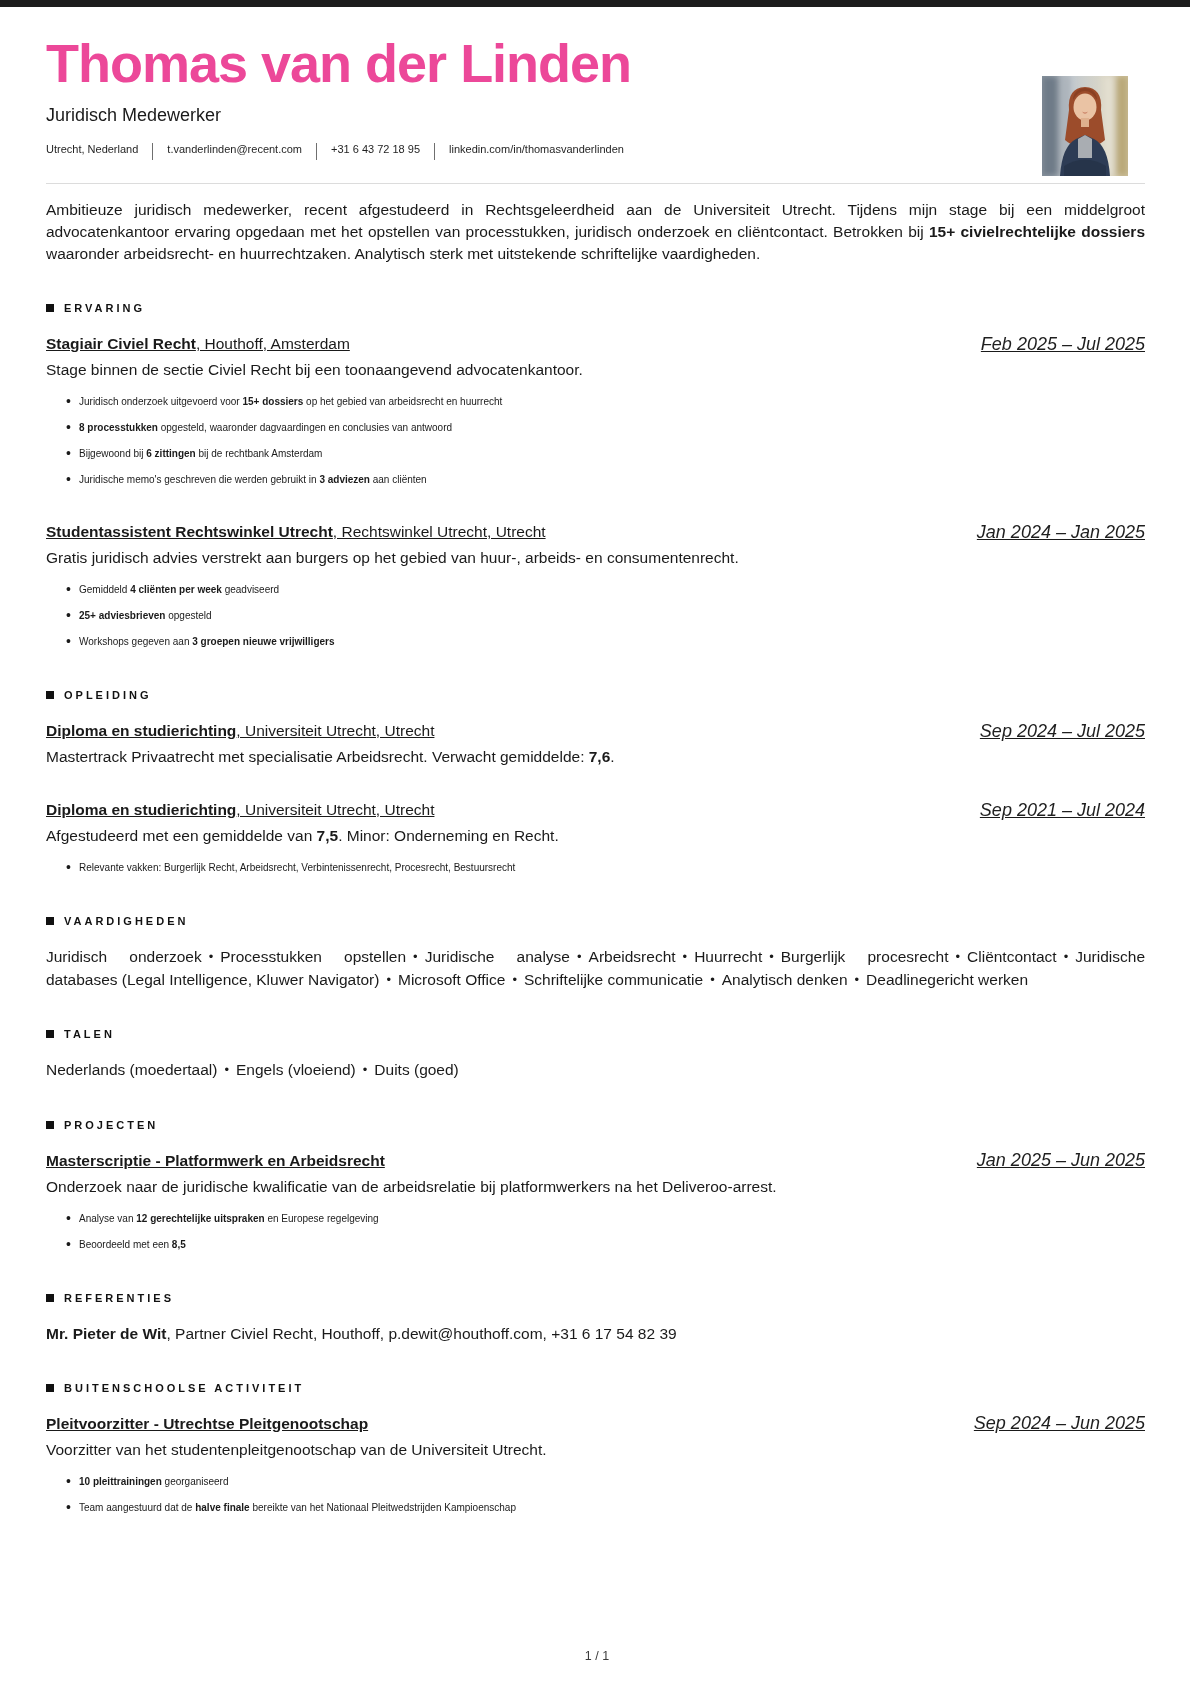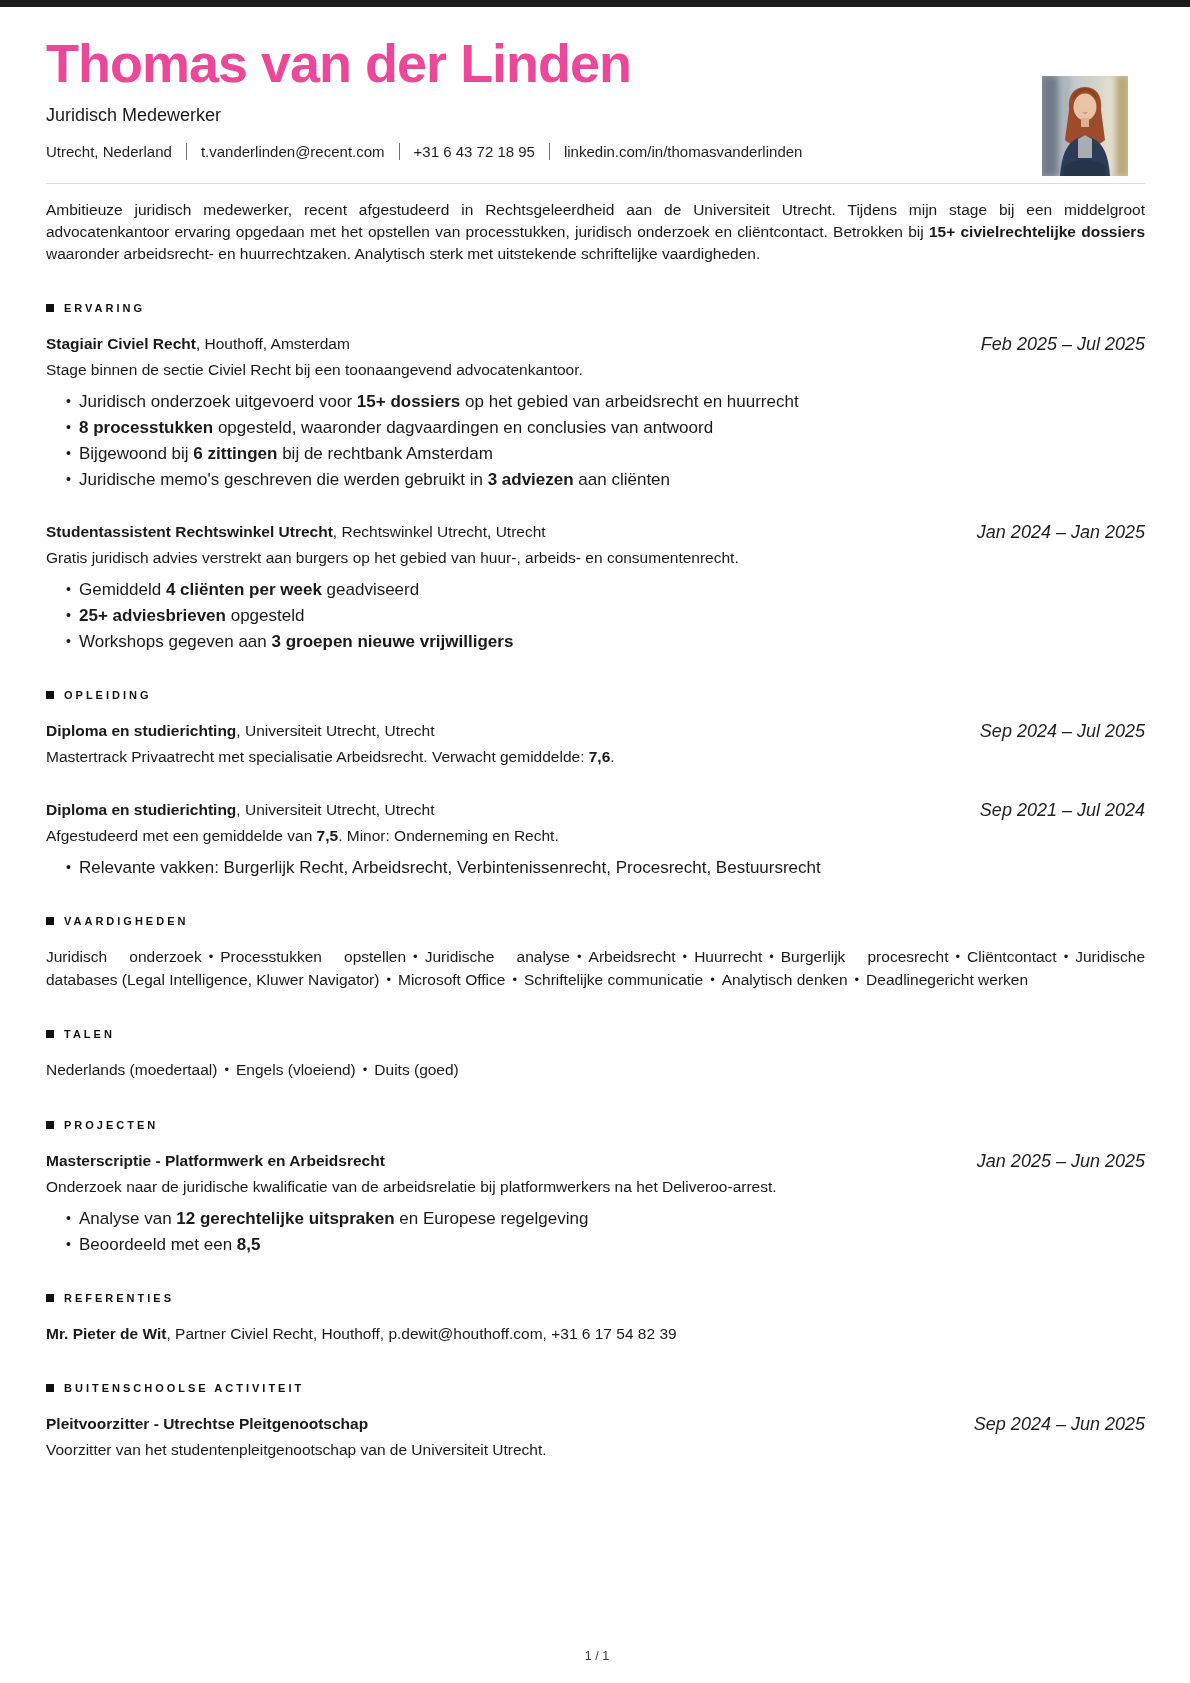--- a/index.html
+++ b/index.html
@@ -8,38 +8,38 @@
     background:#ffffff;color:#1a1a1a;
     font-family:"Liberation Sans",sans-serif;
     -webkit-font-smoothing:antialiased;
   }
   .topbar{height:7px;background:#1c1c1c;}
   .page{padding:0 45px 0 46px;position:relative;}
   .photo{position:absolute;top:42px;left:1042px;width:86px;height:100px;overflow:hidden;}
   .photo svg{display:block;width:100%;height:100%;}
   .name{margin:27px 0 0;font-size:54px;line-height:1.08;font-weight:700;letter-spacing:-1px;color:#ec4899;}
   .role{margin:13px 0 0;font-size:18px;color:#1a1a1a;}
-  .contact{margin:17px 0 0;font-size:15px;display:flex;align-items:flex-start;color:#1f1f1f;}
+  .contact{margin:17px 0 0;font-size:11px;display:flex;align-items:flex-start;color:#1f1f1f;}
   .contact .sep{width:1px;height:17px;background:#6f6f6f;margin:0 14px;}
   .divider{border:none;border-top:1px solid #dcdcdc;margin:23px 0 0;}
   .summary{margin:15px 0 0;font-size:15.5px;line-height:22px;text-align:justify;hyphens:auto;}
   .summary b,.entry-desc b,.bullets b,.entry-title b{font-weight:700;}
   .sec{margin-top:37px;}
   .sec-title{margin:0;font-size:11px;font-weight:700;letter-spacing:3px;display:flex;align-items:center;color:#111;}
   .sq{width:8px;height:8px;background:#111;margin-right:10px;flex:0 0 auto;}
   .entry{margin-top:19px;}
   .entry + .entry{margin-top:31px;}
-  .entry-head{display:flex;justify-content:space-between;align-items:flex-end;}
+  .entry-head{display:flex;justify-content:space-between;align-items:center;text-decoration:underline;}
   .entry-title{margin:0;font-size:15.5px;line-height:22px;}
   .entry-date{font-size:18px;font-style:italic;color:#1f1f1f;white-space:nowrap;margin-left:24px;}
   .entry-desc{margin:4px 0 0;font-size:15.5px;line-height:22px;}
   .entry-desc.inline-list{text-align:justify;hyphens:auto;line-height:21.5px;margin:0;}
   .dotsep{padding:0 7px;font-size:13px;position:relative;top:-1px;}
   .bullets{list-style:none;margin:10px 0 0;padding:0 0 0 20px;}
-  .bullets li{position:relative;padding-left:13px;font-size:17px;line-height:21px;margin-top:5px;}
+  .bullets li{position:relative;padding-left:13px;font-size:10px;line-height:21px;margin-top:5px;}
   .bullets li::before{content:"•";position:absolute;left:0;top:0;font-size:14px;color:#1a1a1a;}
   .footer{position:absolute;left:4px;right:0;bottom:20px;text-align:center;font-size:12.5px;color:#3c3c3c;}
 </style>
 </head>
 <body>
 
 <div class="topbar"></div>
 
 <div class="page">
 
@@ -219,20 +219,24 @@
       <span class="sq"></span>
       <span class="sec-label">BUITENSCHOOLSE ACTIVITEIT</span>
     </h2>
     <div class="sec-body">
   <div class="entry">
     <div class="entry-head">
       <p class="entry-title"><b class="t-bold">Pleitvoorzitter - Utrechtse Pleitgenootschap</b><span class="t-rest"></span></p>
       <span class="entry-date">Sep 2024 – Jun 2025</span>
     </div>
     <p class="entry-desc"><span>Voorzitter van het studentenpleitgenootschap van de Universiteit Utrecht.</span></p>
+    <ul class="bullets">
+              <li><b>10 pleittrainingen</b><span> georganiseerd</span></li>
+              <li><span>Team aangestuurd dat de </span><b>halve finale</b><span> bereikte van het Nationaal Pleitwedstrijden Kampioenschap</span></li>
+            </ul>
   </div>
 </div>
   </section>
 </div>
 
 </div>
 
 <div class="footer">1 / 1</div>
 
 </body></html>

